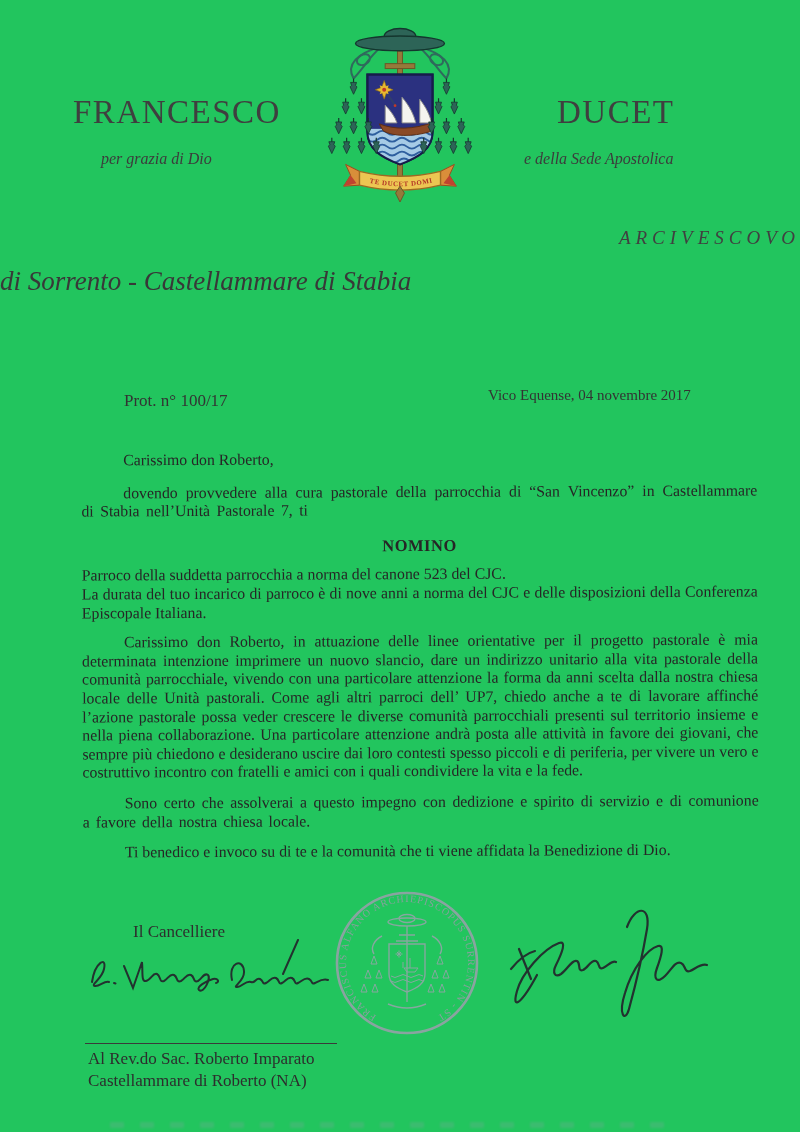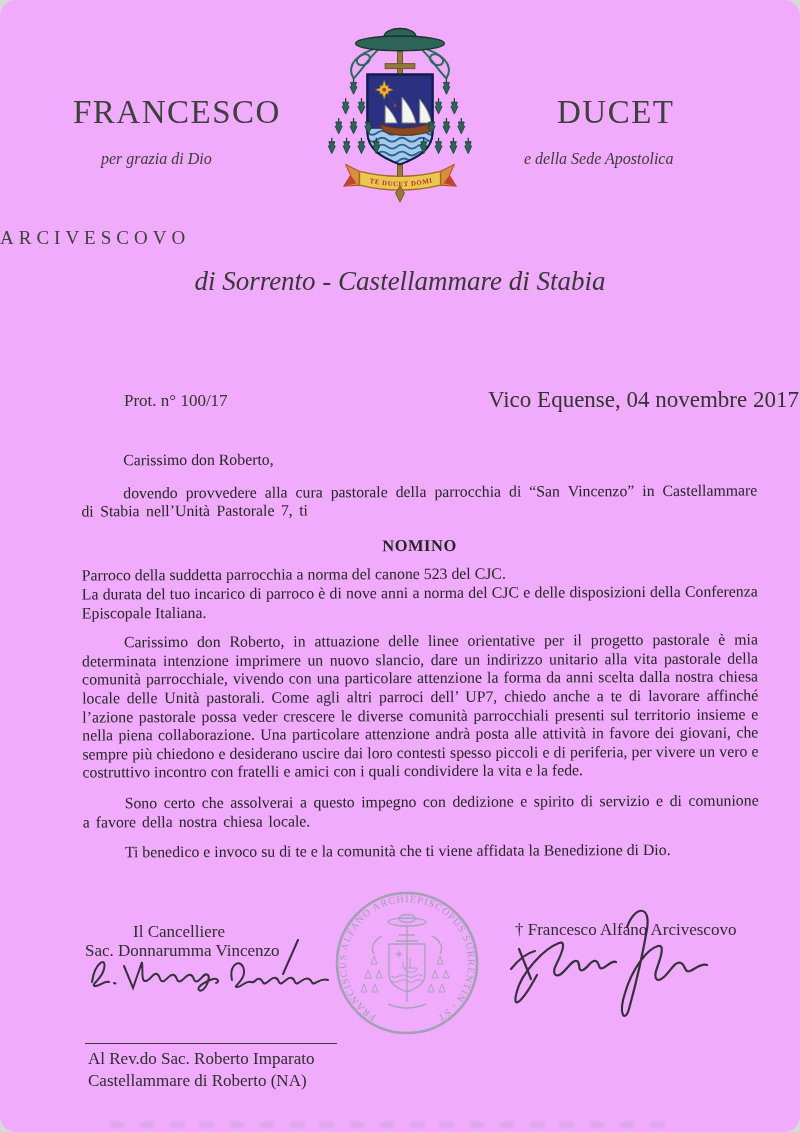--- a/index.html
+++ b/index.html
@@ -1,27 +1,27 @@
 <!DOCTYPE html>
 <html><head>
 <meta charset="utf-8">
 <style>
   html,body { margin:0; padding:0; background:#d9d9d9; }
   .page {
     position:relative; width:800px; height:1132px; margin:0 auto;
-    background:#f0abfc; overflow:hidden;
-    font-family:"Liberation Serif","DejaVu Serif",serif; color:#2a2a2a;border-radius:16px;
+    background:#22c55e; overflow:hidden;
+    font-family:"Liberation Serif","DejaVu Serif",serif; color:#2a2a2a;
   }
   .abs { position:absolute; }
 
   
   .lh-name { font-size:33px; letter-spacing:1.5px; color:#3f3f3f; }
   .lh-grace { font-size:16px; font-style:italic; color:#3c3c3c; }
-  .lh-office { left:0; width:100%; text-align:left; font-size:19px; letter-spacing:5px; color:#404040; }
-  .lh-see { left:0; width:100%; text-align:center; font-size:27px; font-style:italic; color:#383838; }
+  .lh-office { left:0; width:100%; text-align:right; font-size:19px; letter-spacing:5px; color:#404040;font-style:italic; }
+  .lh-see { left:0; width:100%; text-align:left; font-size:27px; font-style:italic; color:#383838; }
 
   
   .meta { font-size:17px; color:#333; }
 
   
   .body-block {
     left:82px; top:450px; width:676px;
     font-size:15.8px; line-height:18.6px; text-align:justify; text-align-last:left;
     color:#262626; transform:rotate(-0.25deg);
   }
@@ -161,35 +161,34 @@
         <use href="#tassel" transform="translate(124,118)"></use>
         <use href="#tassel" transform="translate(139,118)"></use>
         <use href="#tassel" transform="translate(154,118)"></use>
     </g>
   </svg>
 
   <div class="abs lh-office" style="top:227px;">ARCIVESCOVO</div>
   <div class="abs lh-see" style="top:266px;">di Sorrento - Castellammare di Stabia</div>
 
   <div class="abs meta" style="left:124px; top:391px;">Prot. n° 100/17</div>
-  <div class="abs meta" style="left:488px; top:387px; font-size:23px;">Vico Equense, 04 novembre 2017</div>
+  <div class="abs meta" style="left:488px; top:387px; font-size:15px;">Vico Equense, 04 novembre 2017</div>
 
   <div class="abs body-block">
     <div class="ind salutation">Carissimo don Roberto,</div>
     <div class="ind p1">dovendo provvedere alla cura pastorale della parrocchia di “San Vincenzo” in Castellammare di Stabia nell’Unità Pastorale 7, ti</div>
     <div class="nomino">NOMINO</div>
     <div>Parroco della suddetta parrocchia a norma del canone 523 del CJC.</div>
     <div class="p2">La durata del tuo incarico di parroco è di nove anni a norma del CJC e delle disposizioni della Conferenza Episcopale Italiana.</div>
     <div class="ind p3">Carissimo don Roberto, in attuazione delle linee orientative per il progetto pastorale è mia determinata intenzione imprimere un nuovo slancio, dare un indirizzo unitario alla vita pastorale della comunità parrocchiale, vivendo con una particolare attenzione la forma da anni scelta dalla nostra chiesa locale delle Unità pastorali. Come agli altri parroci dell’ UP7, chiedo anche a te di lavorare affinché l’azione pastorale possa veder crescere le diverse comunità parrocchiali presenti sul territorio insieme e nella piena collaborazione. Una particolare attenzione andrà posta alle attività in favore dei giovani, che sempre più chiedono e desiderano uscire dai loro contesti spesso piccoli e di periferia, per vivere un vero e costruttivo incontro con fratelli e amici con i quali condividere la vita e la fede.</div>
     <div class="ind p4">Sono certo che assolverai a questo impegno con dedizione e spirito di servizio e di comunione a favore della nostra chiesa locale.</div>
     <div class="ind">Ti benedico e invoco su di te e la comunità che ti viene affidata la Benedizione di Dio.</div>
   </div>
 
   <div class="abs sig-text" style="left:133px; top:922px;">Il Cancelliere</div>
-  <div class="abs sig-text" style="left:85px; top:941px;">Sac. Donnarumma Vincenzo</div>
 
   <svg class="abs sig-svg" style="left:80px; top:930px;" width="260" height="78" viewBox="0 0 260 78">
     <g fill="none" stroke="#23232a" stroke-width="2" stroke-linecap="round" opacity="0.9">
       <path d="M12,52 C15,32 27,26 24,39 C22,49 10,55 15,56 C19,57 25,50 29,52"></path>
       <path d="M34,53 l1.5,0.5"></path>
       <path d="M44,36 L53,58 L62,32 C63,42 61,52 66,51 C71,50 73,42 77,44 C81,46 79,53 84,51 C88,49 90,43 94,45 C98,47 96,53 101,51 C105,49 107,43 111,45 C115,47 113,53 118,51 C122,49 124,42 128,45 C131,48 124,64 119,60 C116,57 126,51 133,49 C138,48 140,52 136,53"></path>
       <path d="M152,50 C148,32 163,28 164,41 C165,51 152,57 157,57 C162,57 166,50 171,52 C175,54 176,47 180,49 C184,51 182,55 186,53 C190,51 192,46 196,48 C200,50 198,55 202,53 C206,51 208,46 212,48 C216,50 214,55 218,53 C222,51 225,47 229,49 C233,51 231,55 235,53 C239,51 243,48 248,50"></path>
       <path d="M203,44 L218,10"></path>
     </g>
   </svg>
@@ -214,21 +213,20 @@
       <path d="M61,95 q4,3 8,0 t8,0 t8,0 t8,0" stroke-width="1"></path>
       <path d="M74,82 L88,82 L85,86 L77,86 Z" stroke-width="1"></path>
       <path d="M80,72 L80,82 M73,76 L73,82" stroke-width="1"></path>
       <path d="M52,50 C44,54 40,62 44,68 M102,50 C110,54 114,62 110,68"></path>
       <path d="M44,70 l3,8 l-6,0 Z M38,84 l3,8 l-6,0 Z M49,84 l3,8 l-6,0 Z M34,98 l3,8 l-6,0 Z M45,98 l3,8 l-6,0 Z" stroke-width="1"></path>
       <path d="M110,70 l3,8 l-6,0 Z M105,84 l3,8 l-6,0 Z M116,84 l3,8 l-6,0 Z M101,98 l3,8 l-6,0 Z M112,98 l3,8 l-6,0 Z" stroke-width="1"></path>
       <path d="M58,118 Q77,126 96,118"></path>
     </g>
   </svg>
 
-  <div class="abs sig-text" style="left:515px; top:920px;">† Francesco Alfano Arcivescovo</div>
 
   <svg class="abs sig-svg" style="left:495px; top:895px;" width="230" height="132" viewBox="0 0 230 132">
     <g fill="none" stroke="#23232a" stroke-width="2.2" stroke-linecap="round" opacity="0.9">
       <path d="M16,74 C24,64 32,58 40,56 M24,54 L36,84"></path>
       <path d="M42,80 C28,106 16,118 22,96 C27,78 48,54 64,48 C72,45 67,58 61,70 C57,78 60,83 66,79 C73,74 77,64 82,66 C86,68 82,77 88,75 C93,73 96,64 101,66 C105,68 103,75 108,73 C113,71 117,65 121,67"></path>
       <path d="M132,32 C140,10 156,10 152,34 C148,58 140,92 134,114 C130,128 123,120 130,98 C137,74 152,54 163,51 C170,49 166,62 162,73 C158,84 162,89 170,81 C177,74 180,66 186,68 C191,70 189,78 195,76 C200,74 206,68 212,70"></path>
     </g>
   </svg>
 
   <div class="abs recipient-rule"></div>

